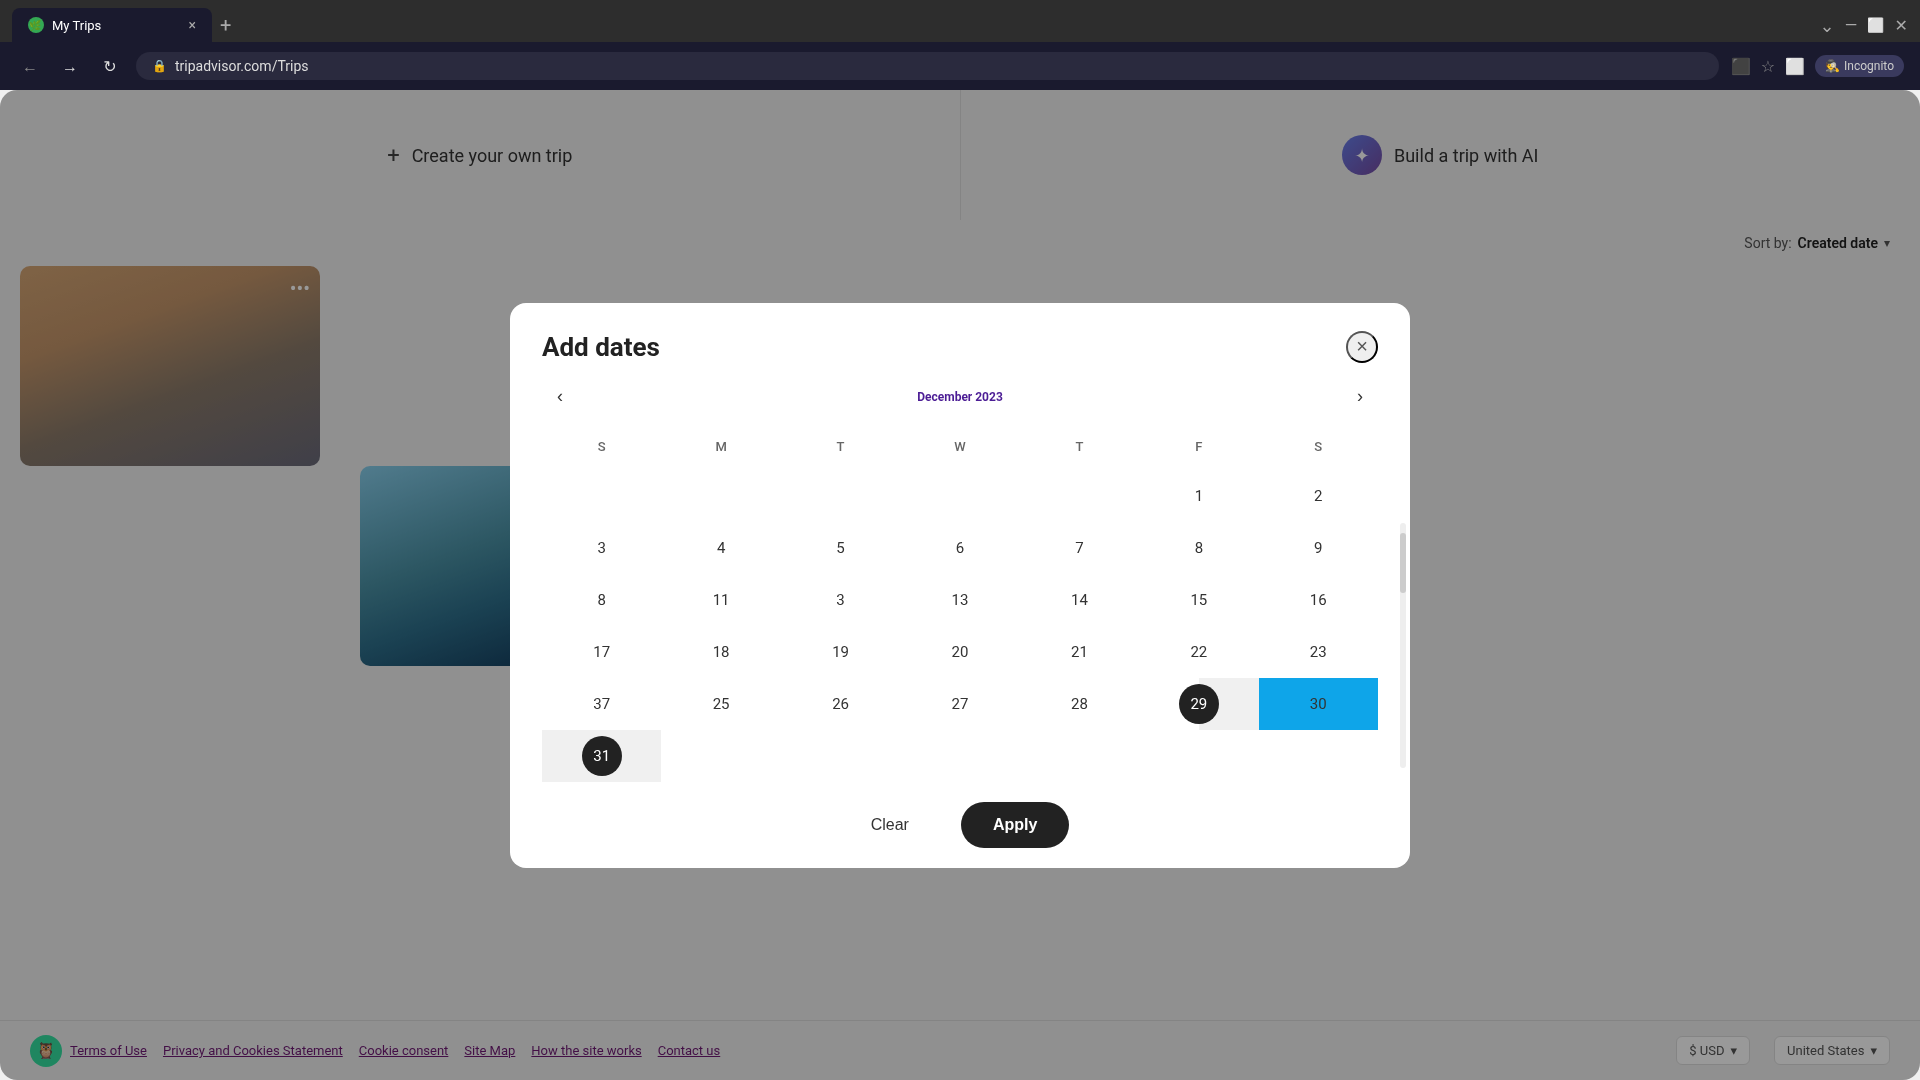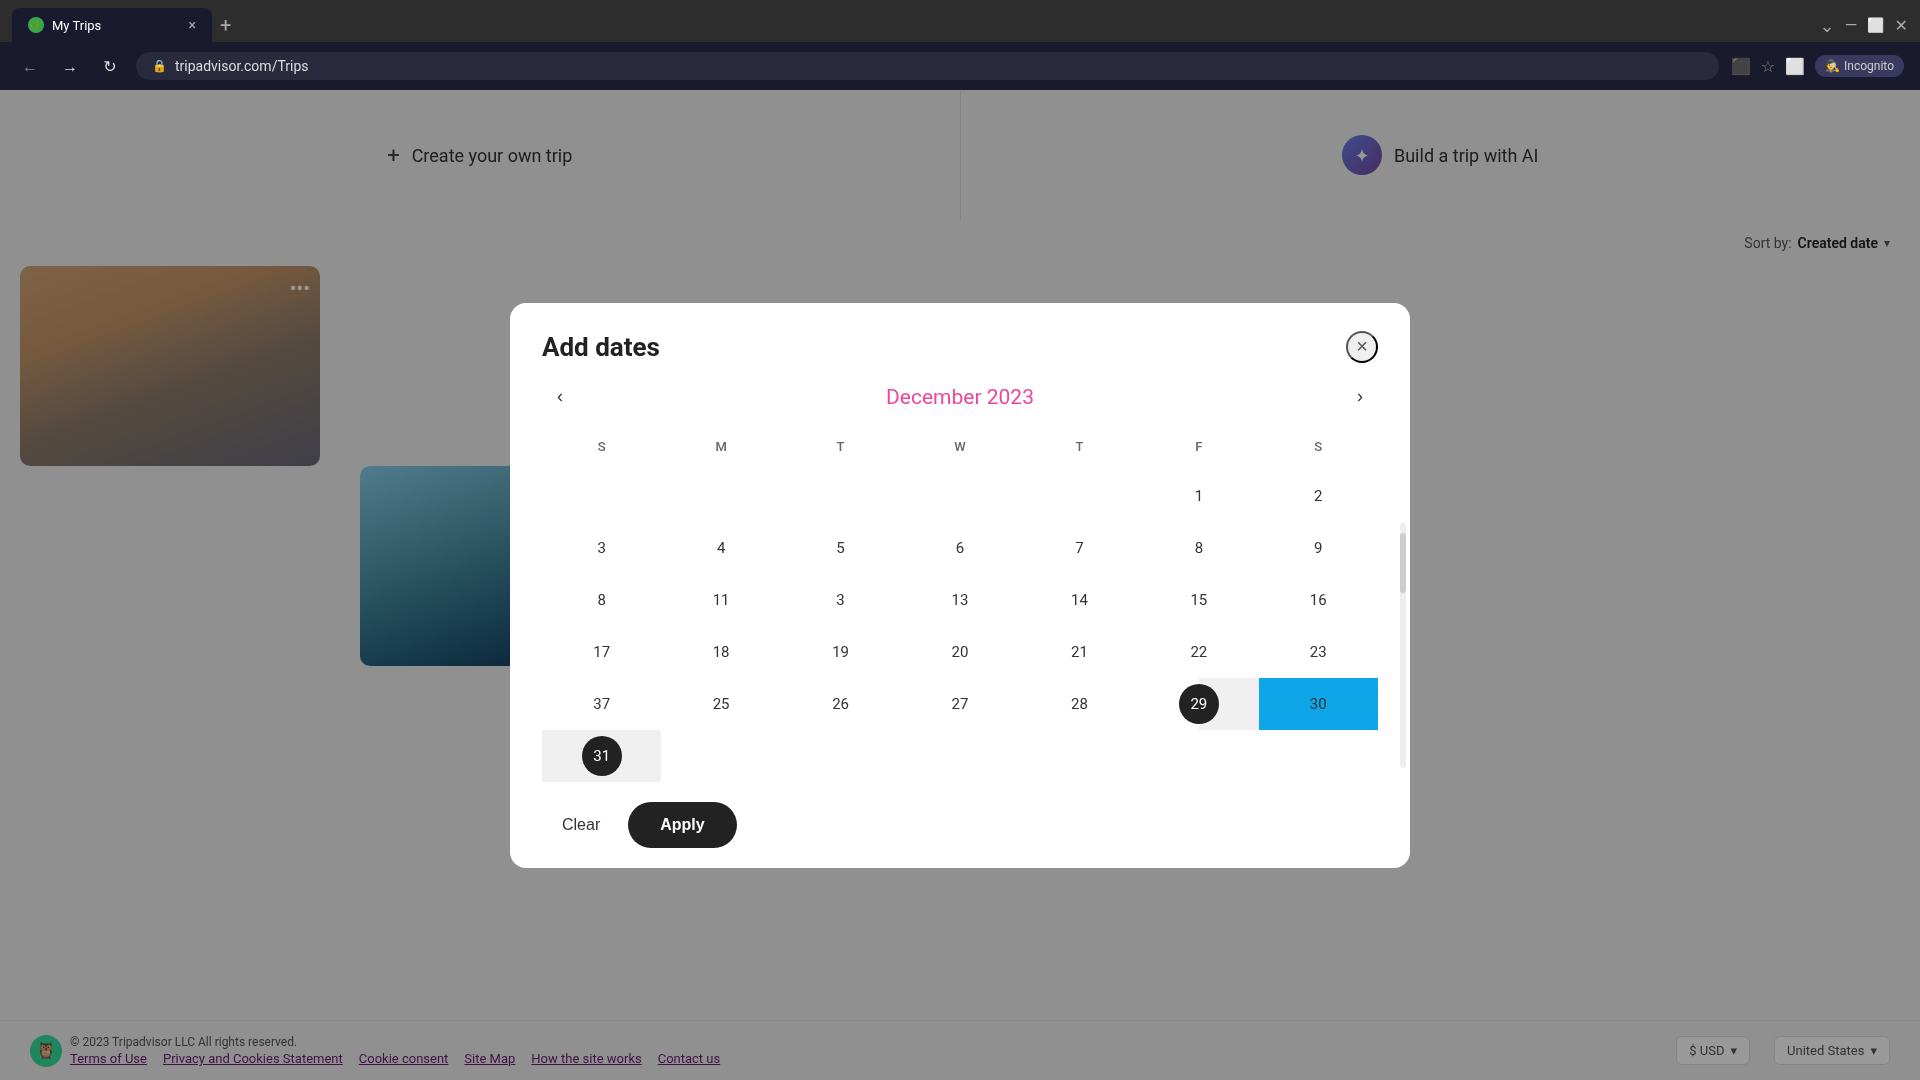--- a/index.html
+++ b/index.html
@@ -276,20 +276,21 @@
       position: absolute;
       top: 0;
       left: 0;
       right: 0;
       bottom: 0;
       background: rgba(0,0,0,0.4);
       display: flex;
       align-items: center;
       justify-content: center;
       z-index: 100;
+      border-radius: 17px;
     }
 
     
     .modal {
       background: white;
       border-radius: 16px;
       width: 900px;
       max-height: 600px;
       overflow: hidden;
       position: relative;
@@ -338,23 +339,23 @@
       border: none;
       background: transparent;
       cursor: pointer;
       font-size: 18px;
       color: #333;
       display: flex;
       align-items: center;
       justify-content: center;
     }
     .calendar-month-title {
-      font-size: 21px;
-      font-weight: 400;
-      color: #ec4899;
+      font-size: 12px;
+      font-weight: 700;
+      color: #4c1d95;
     }
     .calendar-grid {
       width: 100%;
     }
     .calendar-header {
       display: grid;
       grid-template-columns: repeat(7, 1fr);
       text-align: center;
       margin-bottom: 8px;
     }
@@ -390,22 +391,22 @@
     }
     .cal-day.range-start {
       background: linear-gradient(to right, transparent 50%, #f0f0f0 50%);
     }
 
     
     .modal-footer {
       padding: 20px 32px;
       display: flex;
       align-items: center;
-      justify-content: flex-start;
-      gap: 8px;
+      justify-content: center;
+      gap: 32px;
       border-top: 0;
     }
     .btn-clear {
       background: transparent;
       border: none;
       font-size: 16px;
       color: #333;
       cursor: pointer;
       padding: 12px 20px;
       font-weight: 500;
@@ -509,21 +510,20 @@
       <div class="card-img card-img-paris2" style="width:300px; height:200px; border-radius:10px;"></div>
       <span class="three-dots" style="position:absolute; right:10px; top:10px; color:#fff; font-size:20px;">•••</span>
       <div class="avatar" style="position:absolute; right:10px; bottom:10px; width:36px; height:36px; border-radius:50%; background: linear-gradient(135deg, #a0a0c0, #707090);"></div>
     </div>
   </div>
 
   <div class="footer">
     <div class="footer-left">
       <div class="tripadvisor-logo">🦉</div>
       <div style="display:flex; flex-direction:column; gap:2px;">
-        <span style="color:#555; font-size:12px;">© 2023 Tripadvisor LLC All rights reserved.</span>
         <div class="footer-links">
           <span class="footer-link">Terms of Use</span>
           <span class="footer-link">Privacy and Cookies Statement</span>
           <span class="footer-link">Cookie consent</span>
           <span class="footer-link">Site Map</span>
           <span class="footer-link">How the site works</span>
           <span class="footer-link">Contact us</span>
         </div>
       </div>
     </div>

